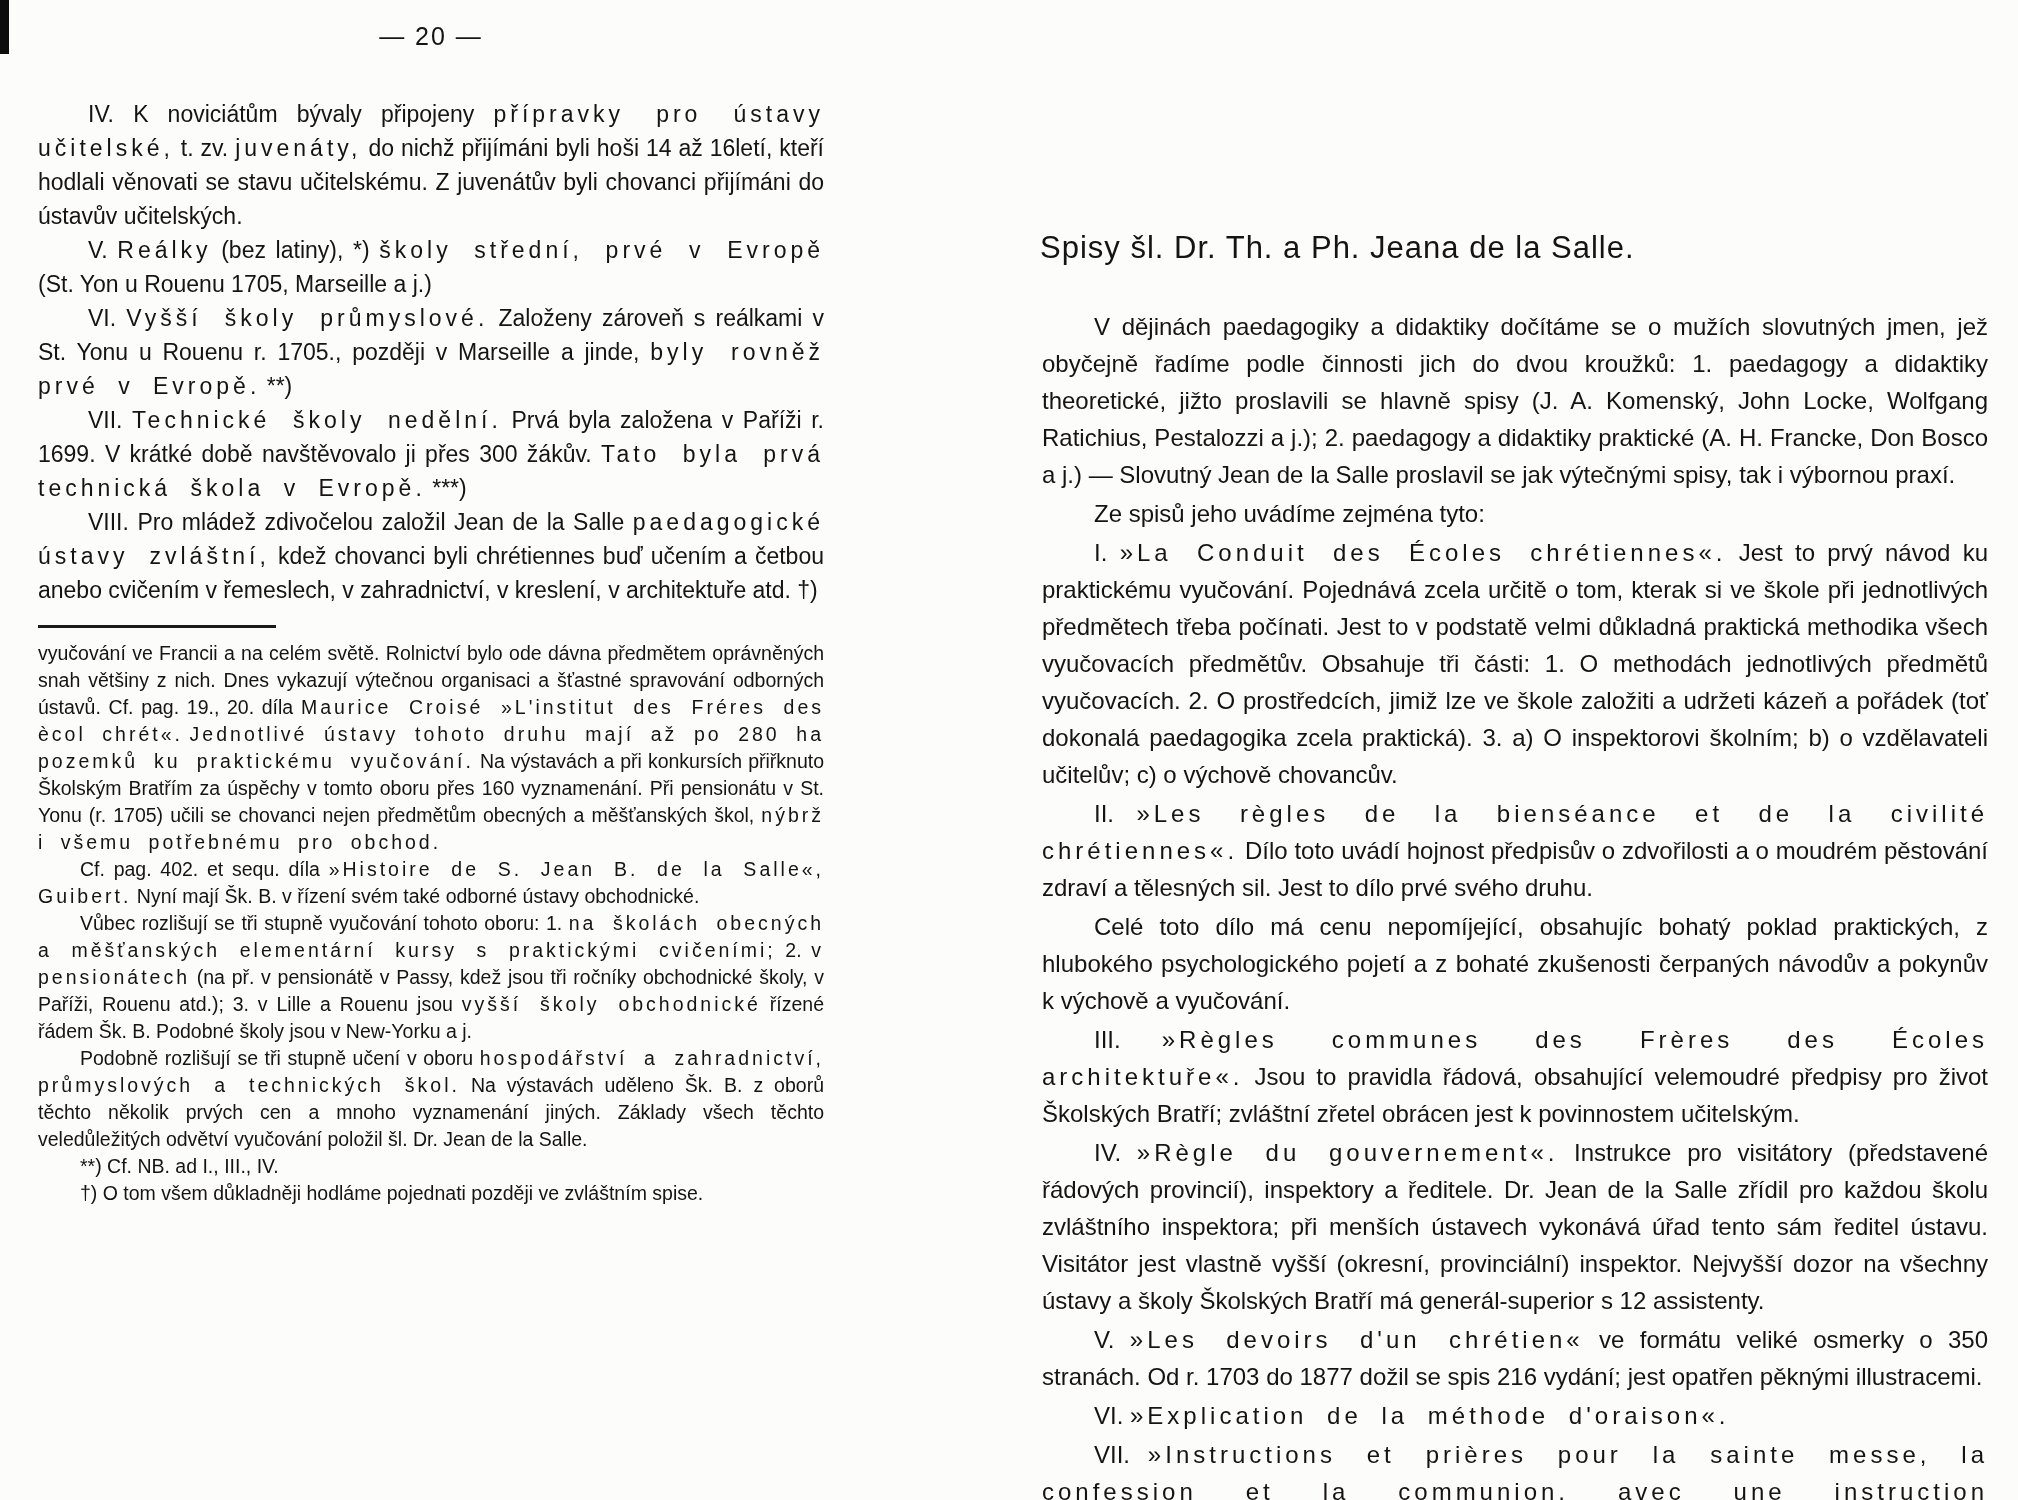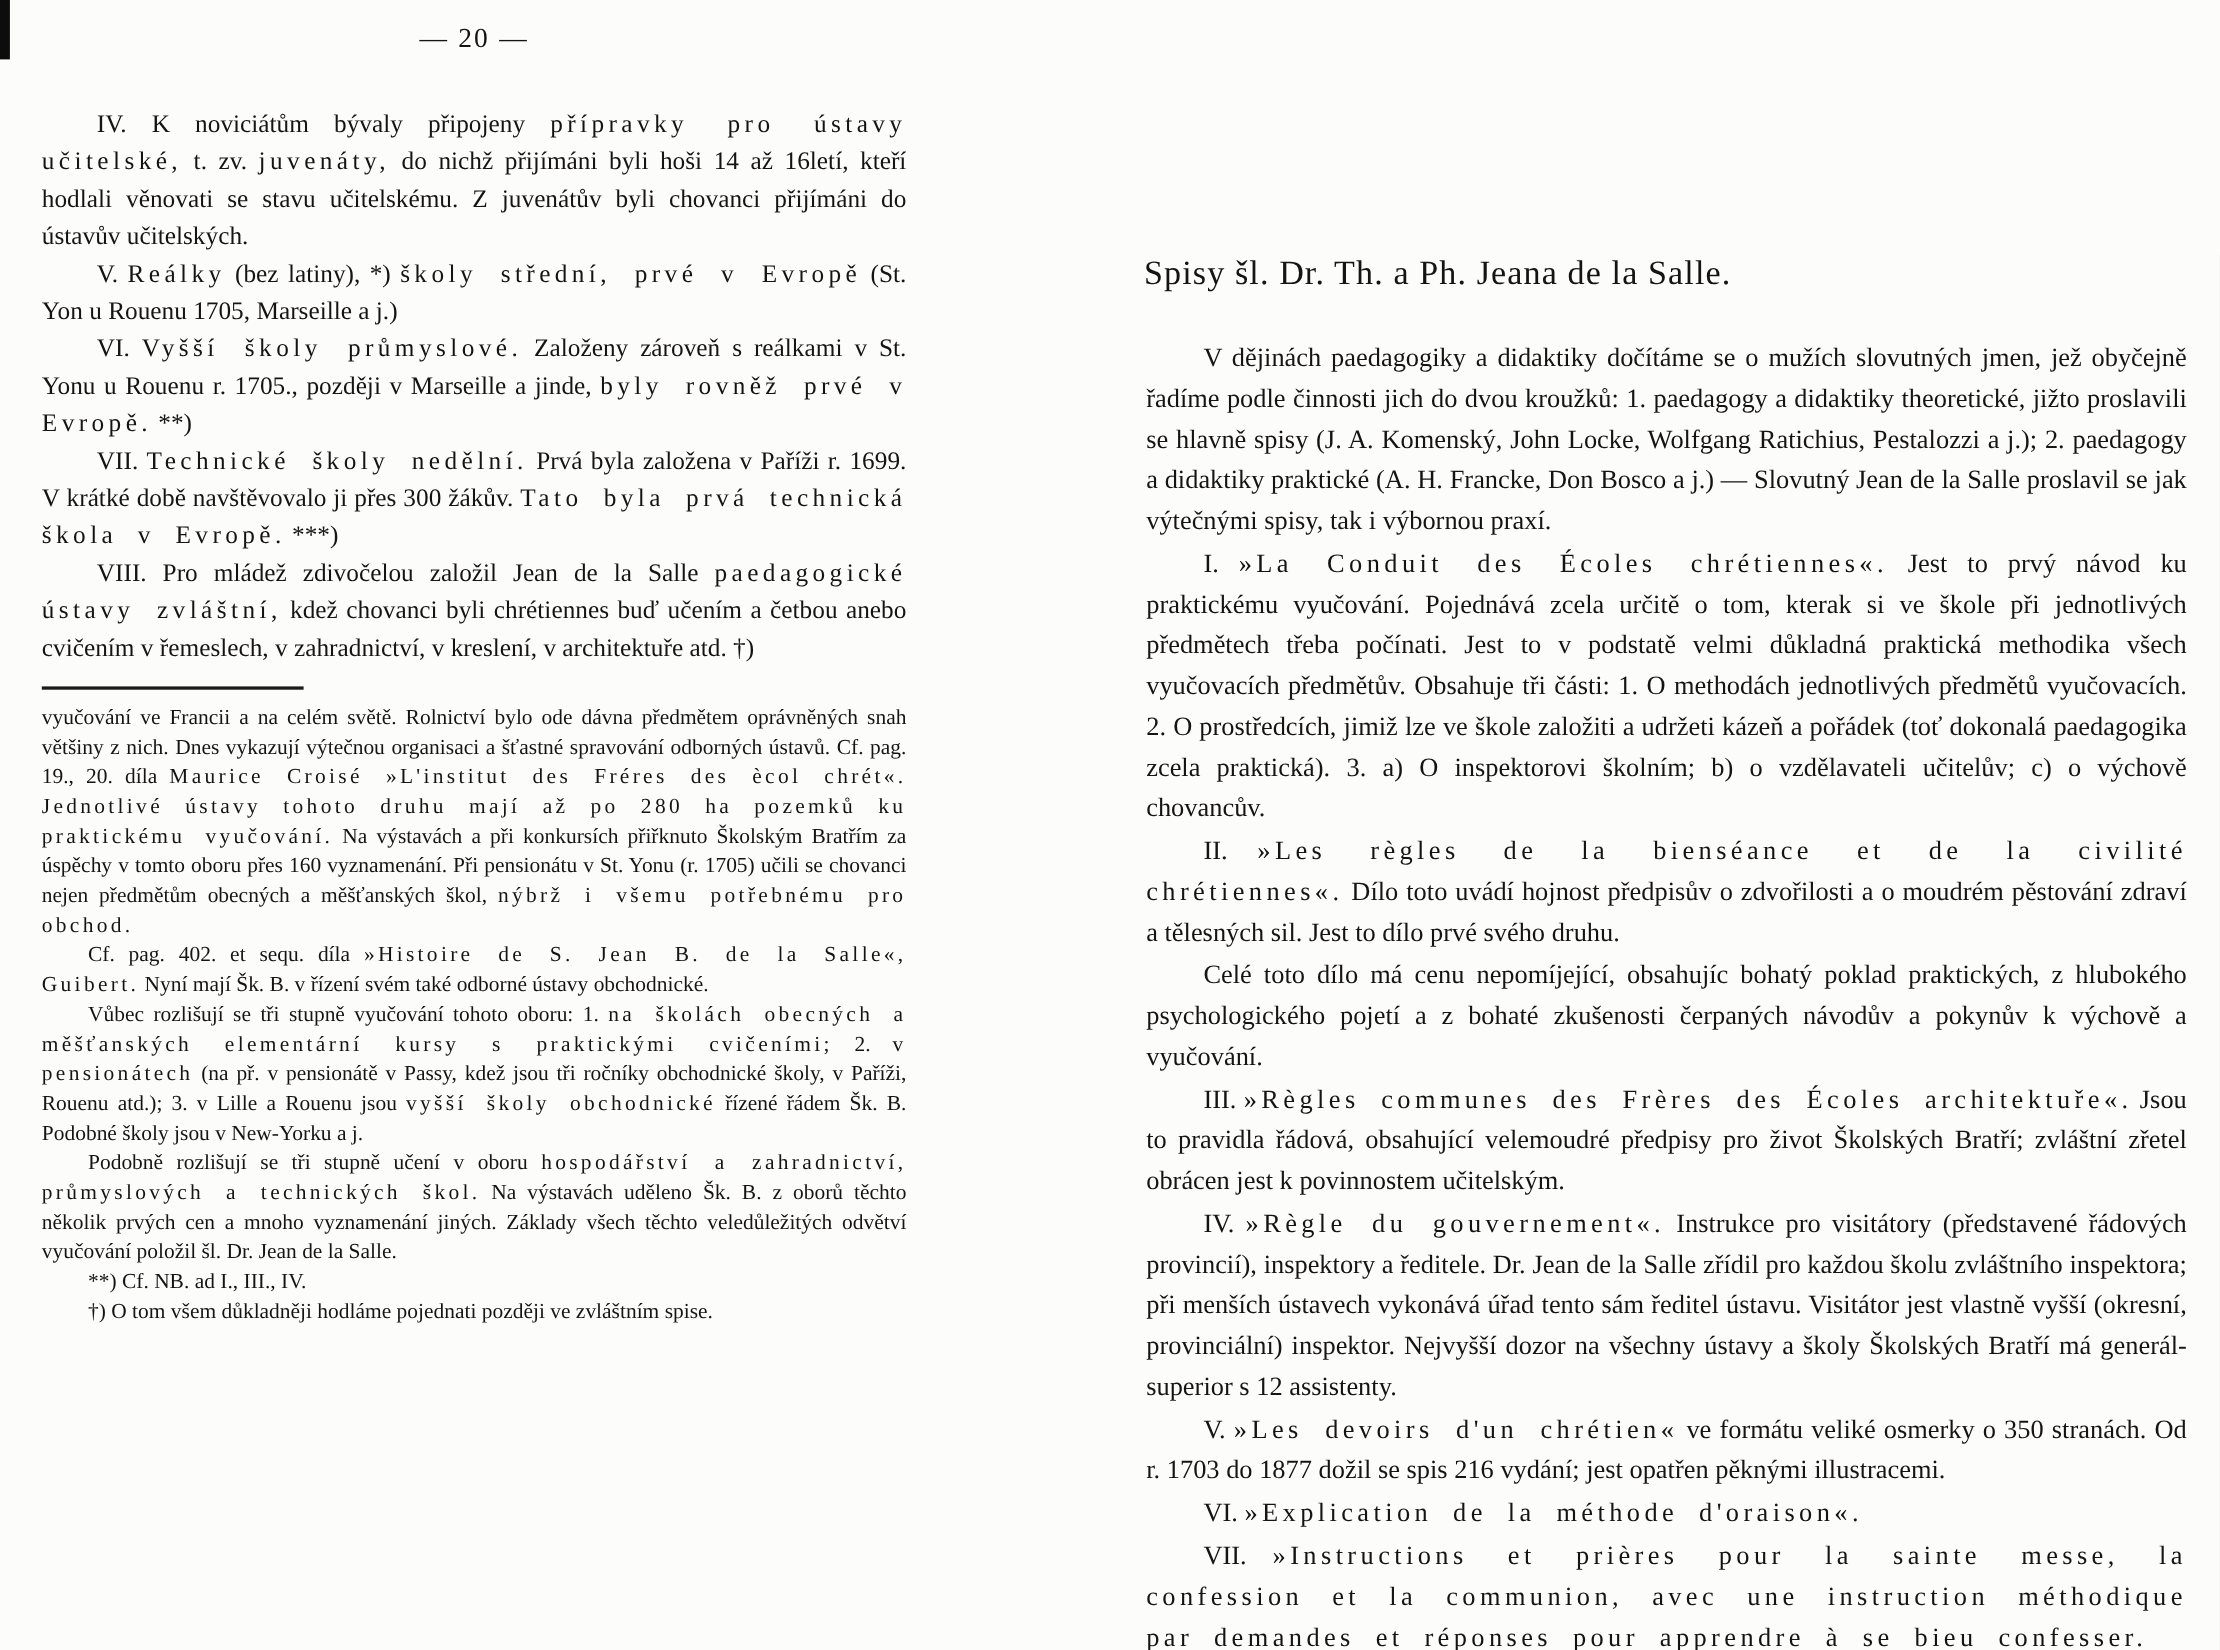--- a/index.html
+++ b/index.html
@@ -1,21 +1,21 @@
 <!DOCTYPE html>
 <html><head>
 <meta charset="utf-8">
 <style>
   html, body { margin: 0; padding: 0; background: #e8e8e6; }
   .sheet {
     position: relative;
     width: 2018px;
     height: 1500px;
     background: #fcfcfa;
-    font-family: Liberation Serif, serif;
+    font-family: Liberation Sans, sans-serif;
     color: #161412;
     overflow: hidden;
   }
   
   .edge-artifact {
     position: absolute; left: 0; top: 0;
     width: 9px; height: 54px;
     background: #0d0d0d;
   }
   
@@ -94,20 +94,21 @@
         <p class="fn-para"><span>Podobně rozlišují se tři stupně učení v oboru </span><span class="sp">hospodářství a zahradnictví, průmyslových a technických škol.</span><span> Na výstavách uděleno Šk. B. z oborů těchto několik prvých cen a mnoho vyznamenání jiných. Základy všech těchto veledůležitých odvětví vyučování položil šl. Dr. Jean de la Salle.</span></p>
         <p class="fn-para"><span>**) Cf. NB. ad I., III., IV.</span></p>
         <p class="fn-para"><span>†) O tom všem důkladněji hodláme pojednati později ve zvláštním spise.</span></p>
       </div>
   </div>
 
   <div class="page-right">
     <h1 class="title">Spisy šl. Dr. Th. a Ph. Jeana de la Salle.</h1>
     <div id="right-body">
         <p class="main-para-r"><span>V dějinách paedagogiky a didaktiky dočítáme se o mužích slovutných jmen, jež obyčejně řadíme podle činnosti jich do dvou kroužků: 1. paedagogy a didaktiky theoretické, jižto proslavili se hlavně spisy (J. A. Komenský, John Locke, Wolfgang Ratichius, Pestalozzi a j.); 2. paedagogy a didaktiky praktické (A. H. Francke, Don Bosco a j.) — Slovutný Jean de la Salle proslavil se jak výtečnými spisy, tak i výbornou praxí.</span></p>
+        <p class="main-para-r"><span>Ze spisů jeho uvádíme zejména tyto:</span></p>
         <p class="main-para-r"><span>I. </span><span class="sp">»La Conduit des Écoles chrétiennes«.</span><span> Jest to prvý návod ku praktickému vyučování. Pojednává zcela určitě o tom, kterak si ve škole při jednotlivých předmětech třeba počínati. Jest to v podstatě velmi důkladná praktická methodika všech vyučovacích předmětův. Obsahuje tři části: 1. O methodách jednotlivých předmětů vyučovacích. 2. O prostředcích, jimiž lze ve škole založiti a udržeti kázeň a pořádek (toť dokonalá paedagogika zcela praktická). 3. a) O inspektorovi školním; b) o vzdělavateli učitelův; c) o výchově chovancův.</span></p>
         <p class="main-para-r"><span>II. </span><span class="sp">»Les règles de la bienséance et de la civilité chrétiennes«.</span><span> Dílo toto uvádí hojnost předpisův o zdvořilosti a o moudrém pěstování zdraví a tělesných sil. Jest to dílo prvé svého druhu.</span></p>
         <p class="main-para-r"><span>Celé toto dílo má cenu nepomíjející, obsahujíc bohatý poklad praktických, z hlubokého psychologického pojetí a z bohaté zkušenosti čerpaných návodův a pokynův k výchově a vyučování.</span></p>
         <p class="main-para-r"><span>III. </span><span class="sp">»Règles communes des Frères des Écoles architektuře«.</span><span> Jsou to pravidla řádová, obsahující velemoudré předpisy pro život Školských Bratří; zvláštní zřetel obrácen jest k povinnostem učitelským.</span></p>
         <p class="main-para-r"><span>IV. </span><span class="sp">»Règle du gouvernement«.</span><span> Instrukce pro visitátory (představené řádových provincií), inspektory a ředitele. Dr. Jean de la Salle zřídil pro každou školu zvláštního inspektora; při menších ústavech vykonává úřad tento sám ředitel ústavu. Visitátor jest vlastně vyšší (okresní, provinciální) inspektor. Nejvyšší dozor na všechny ústavy a školy Školských Bratří má generál-superior s 12 assistenty.</span></p>
         <p class="main-para-r"><span>V. </span><span class="sp">»Les devoirs d'un chrétien«</span><span> ve formátu veliké osmerky o 350 stranách. Od r. 1703 do 1877 dožil se spis 216 vydání; jest opatřen pěknými illustracemi.</span></p>
         <p class="main-para-r"><span>VI. </span><span class="sp">»Explication de la méthode d'oraison«.</span></p>
         <p class="main-para-r"><span>VII. </span><span class="sp">»Instructions et prières pour la sainte messe, la confession et la communion, avec une instruction méthodique par demandes et réponses pour apprendre à se bieu confesser.</span></p>
       </div>
   </div>

